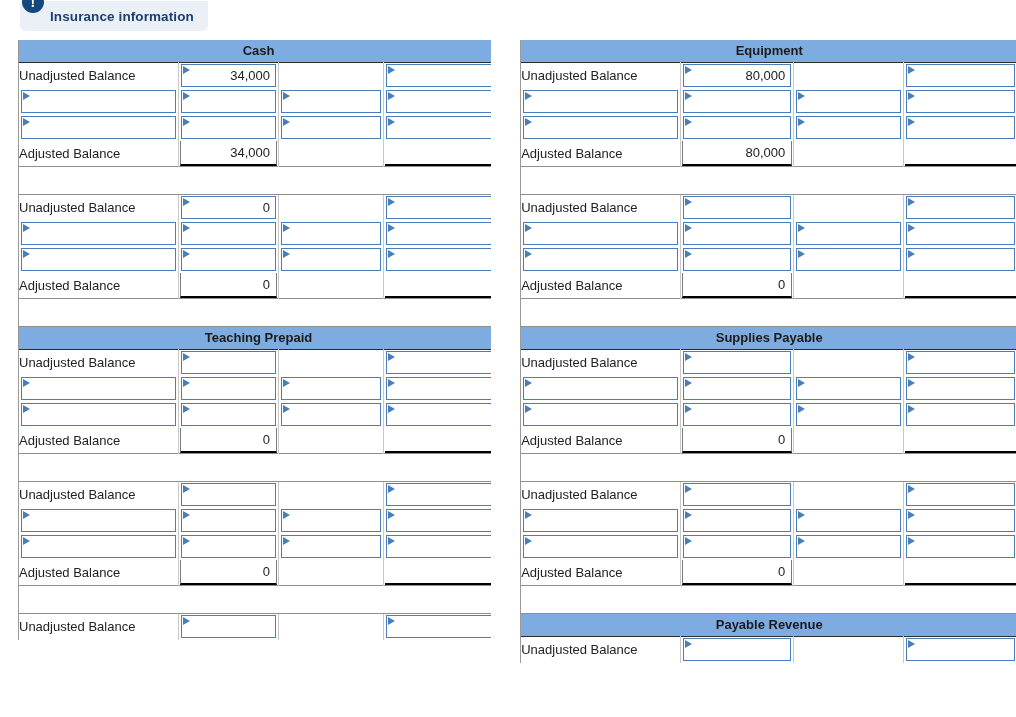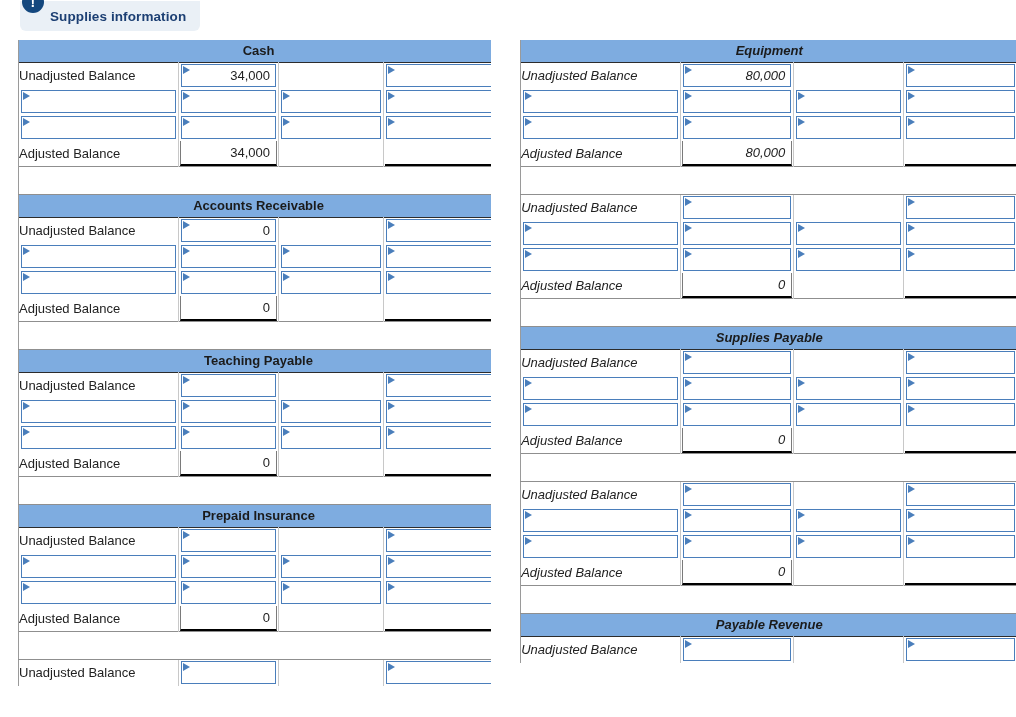--- a/index.html
+++ b/index.html
@@ -37,21 +37,21 @@
 
   
   #sheet {
     position: absolute; left: 0; top: 40px;
     width: 1016px; height: 677px;
     display: flex;
     gap: 12px;
   }
   .col-wrap { position: relative; }
   .col-left  { width: 481px; margin-left: 18px; }
-  .col-right { width: 504px; margin-left: 17px; font-style: italic; }
+  .col-right { width: 504px; margin-left: 17px; }
 
   table.acct {
     border-collapse: collapse;
     table-layout: fixed;
     width: 100%;
   }
   table.acct td { padding: 0; }
 
   
   tr.hdr td {
@@ -142,21 +142,21 @@
   }
 
   .clip { overflow: hidden; }
 </style>
 </head>
 <body>
 
 <div id="req-banner">
   <div class="req-pill">
     <span class="info-badge">!</span>
-    <span>Supplies information</span>
+    <span>Insurance information</span>
   </div>
 </div>
 
 <div id="sheet">
   <div class="col-wrap col-left clip">
     <table class="acct" id="tbl-left">
       <colgroup>
         <col style="width:160px">
           <col style="width:100px">
           <col style="width:105px">
@@ -214,27 +214,82 @@
             <td class="cell">
               <div class="blankcell"></div>
             </td>
             <td class="cell last">
               <div class="ruleonly"></div>
             </td>
           </tr>
           <tr class="spacer">
             <td colspan="4"></td>
           </tr>
+          <tr class="brow firstdata">
+            <td class="lbl">Unadjusted Balance</td>
+            <td class="cell">
+              <div class="inp">0</div>
+            </td>
+            <td class="cell">
+              <div class="blankcell"></div>
+            </td>
+            <td class="cell last">
+              <div class="inp"></div>
+            </td>
+          </tr>
+          <tr class="brow">
+            <td class="lbl">
+              <div class="inp" style="justify-content: flex-start;"></div>
+            </td>
+            <td class="cell">
+              <div class="inp"></div>
+            </td>
+            <td class="cell">
+              <div class="inp"></div>
+            </td>
+            <td class="cell last">
+              <div class="inp"></div>
+            </td>
+          </tr>
+          <tr class="brow">
+            <td class="lbl">
+              <div class="inp" style="justify-content: flex-start;"></div>
+            </td>
+            <td class="cell">
+              <div class="inp"></div>
+            </td>
+            <td class="cell">
+              <div class="inp"></div>
+            </td>
+            <td class="cell last">
+              <div class="inp"></div>
+            </td>
+          </tr>
+          <tr class="brow">
+            <td class="lbl">Adjusted Balance</td>
+            <td class="cell">
+              <div class="val">0</div>
+            </td>
+            <td class="cell">
+              <div class="blankcell"></div>
+            </td>
+            <td class="cell last">
+              <div class="ruleonly"></div>
+            </td>
+          </tr>
+          <tr class="spacer">
+            <td colspan="4"></td>
+          </tr>
           <tr class="hdr">
-            <td colspan="4">Accounts Receivable</td>
-          </tr>
-          <tr class="brow firstdata">
-            <td class="lbl">Unadjusted Balance</td>
-            <td class="cell">
-              <div class="inp">0</div>
+            <td colspan="4">Teaching Prepaid</td>
+          </tr>
+          <tr class="brow firstdata">
+            <td class="lbl">Unadjusted Balance</td>
+            <td class="cell">
+              <div class="inp"></div>
             </td>
             <td class="cell">
               <div class="blankcell"></div>
             </td>
             <td class="cell last">
               <div class="inp"></div>
             </td>
           </tr>
           <tr class="brow">
             <td class="lbl">
@@ -271,81 +326,20 @@
             </td>
             <td class="cell">
               <div class="blankcell"></div>
             </td>
             <td class="cell last">
               <div class="ruleonly"></div>
             </td>
           </tr>
           <tr class="spacer">
             <td colspan="4"></td>
-          </tr>
-          <tr class="hdr">
-            <td colspan="4">Teaching Payable</td>
-          </tr>
-          <tr class="brow firstdata">
-            <td class="lbl">Unadjusted Balance</td>
-            <td class="cell">
-              <div class="inp"></div>
-            </td>
-            <td class="cell">
-              <div class="blankcell"></div>
-            </td>
-            <td class="cell last">
-              <div class="inp"></div>
-            </td>
-          </tr>
-          <tr class="brow">
-            <td class="lbl">
-              <div class="inp" style="justify-content: flex-start;"></div>
-            </td>
-            <td class="cell">
-              <div class="inp"></div>
-            </td>
-            <td class="cell">
-              <div class="inp"></div>
-            </td>
-            <td class="cell last">
-              <div class="inp"></div>
-            </td>
-          </tr>
-          <tr class="brow">
-            <td class="lbl">
-              <div class="inp" style="justify-content: flex-start;"></div>
-            </td>
-            <td class="cell">
-              <div class="inp"></div>
-            </td>
-            <td class="cell">
-              <div class="inp"></div>
-            </td>
-            <td class="cell last">
-              <div class="inp"></div>
-            </td>
-          </tr>
-          <tr class="brow">
-            <td class="lbl">Adjusted Balance</td>
-            <td class="cell">
-              <div class="val">0</div>
-            </td>
-            <td class="cell">
-              <div class="blankcell"></div>
-            </td>
-            <td class="cell last">
-              <div class="ruleonly"></div>
-            </td>
-          </tr>
-          <tr class="spacer">
-            <td colspan="4"></td>
-          </tr>
-          <tr class="hdr">
-            <td colspan="4">Prepaid Insurance</td>
           </tr>
           <tr class="brow firstdata">
             <td class="lbl">Unadjusted Balance</td>
             <td class="cell">
               <div class="inp"></div>
             </td>
             <td class="cell">
               <div class="blankcell"></div>
             </td>
             <td class="cell last">

